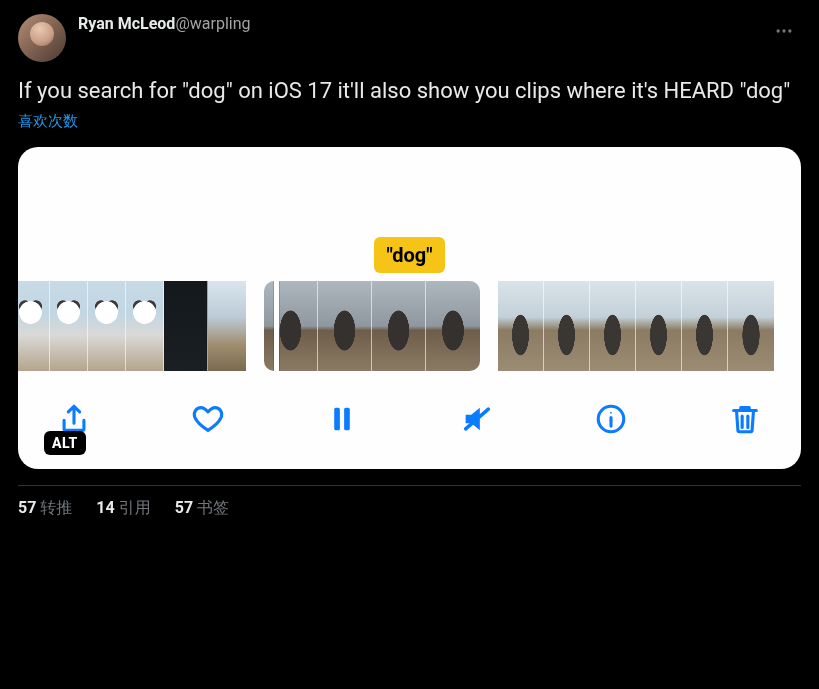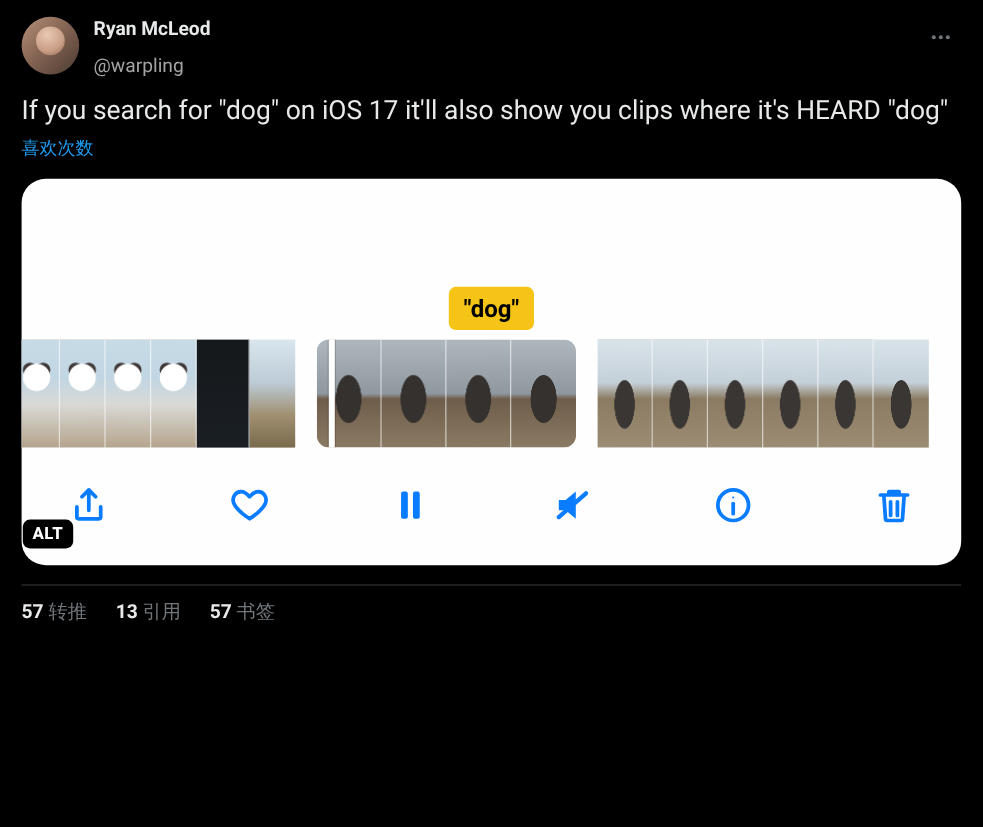--- a/index.html
+++ b/index.html
@@ -30,21 +30,21 @@
     position: relative;
   }
   .avatar::after{
     content:"";
     position:absolute;
     left:12px; top:8px;
     width:24px; height:24px;
     border-radius:50%;
     background: radial-gradient(circle at 40% 30%, #e8c9b4 0%, #c99e86 60%, #8a6452 100%);
   }
-  .names { display:flex; flex-direction:column; line-height:1.2;gap:12px; }
+  .names { display:flex; line-height:1.2; }
   .display-name { font-weight:700; font-size:16px; color:#e7e9ea; }
   .handle { color:#a3a3a3; font-size:16px; }
   .more-btn {
     position:absolute; right:0; top:0;
     color:#71767b; cursor:pointer;
     width:34px; height:34px;
     display:flex; align-items:center; justify-content:center;
     border-radius:50%;
   }
   .more-btn svg{width:20px;height:20px;fill:#71767b;}
@@ -149,21 +149,21 @@
     width:40px;height:40px;
     display:flex;align-items:center;justify-content:center;
     cursor:pointer;
   }
   .ctrl svg{width:34px;height:34px;fill:none;stroke:#0a7cff;stroke-width:2.2;stroke-linecap:round;stroke-linejoin:round;}
   .ctrl.pause svg{fill:#0a7cff;stroke:none;}
   .ctrl.info svg{stroke-width:2.2;}
 
   .alt-badge{
     position:absolute;
-    left:1px; bottom:14px;
+    left:26px; bottom:14px;
     background:#000;
     color:#fff;
     font-size:14px;
     font-weight:800;
     padding:4px 8px;
     border-radius:6px;
     letter-spacing:0.5px;
   }
 
   .meta{
@@ -284,17 +284,17 @@
     </div>
 
     <div class="alt-badge">ALT</div>
   </div>
 
 
   <hr class="sep">
 
   <div class="stats">
     <div><span class="n">57</span><span>转推</span></div>
-    <div><span class="n">13</span><span>引用</span></div>
+    <div><span class="n">14</span><span>引用</span></div>
     <div><span class="n">57</span><span>书签</span></div>
   </div>
 
 </div>
 
 </body></html>

